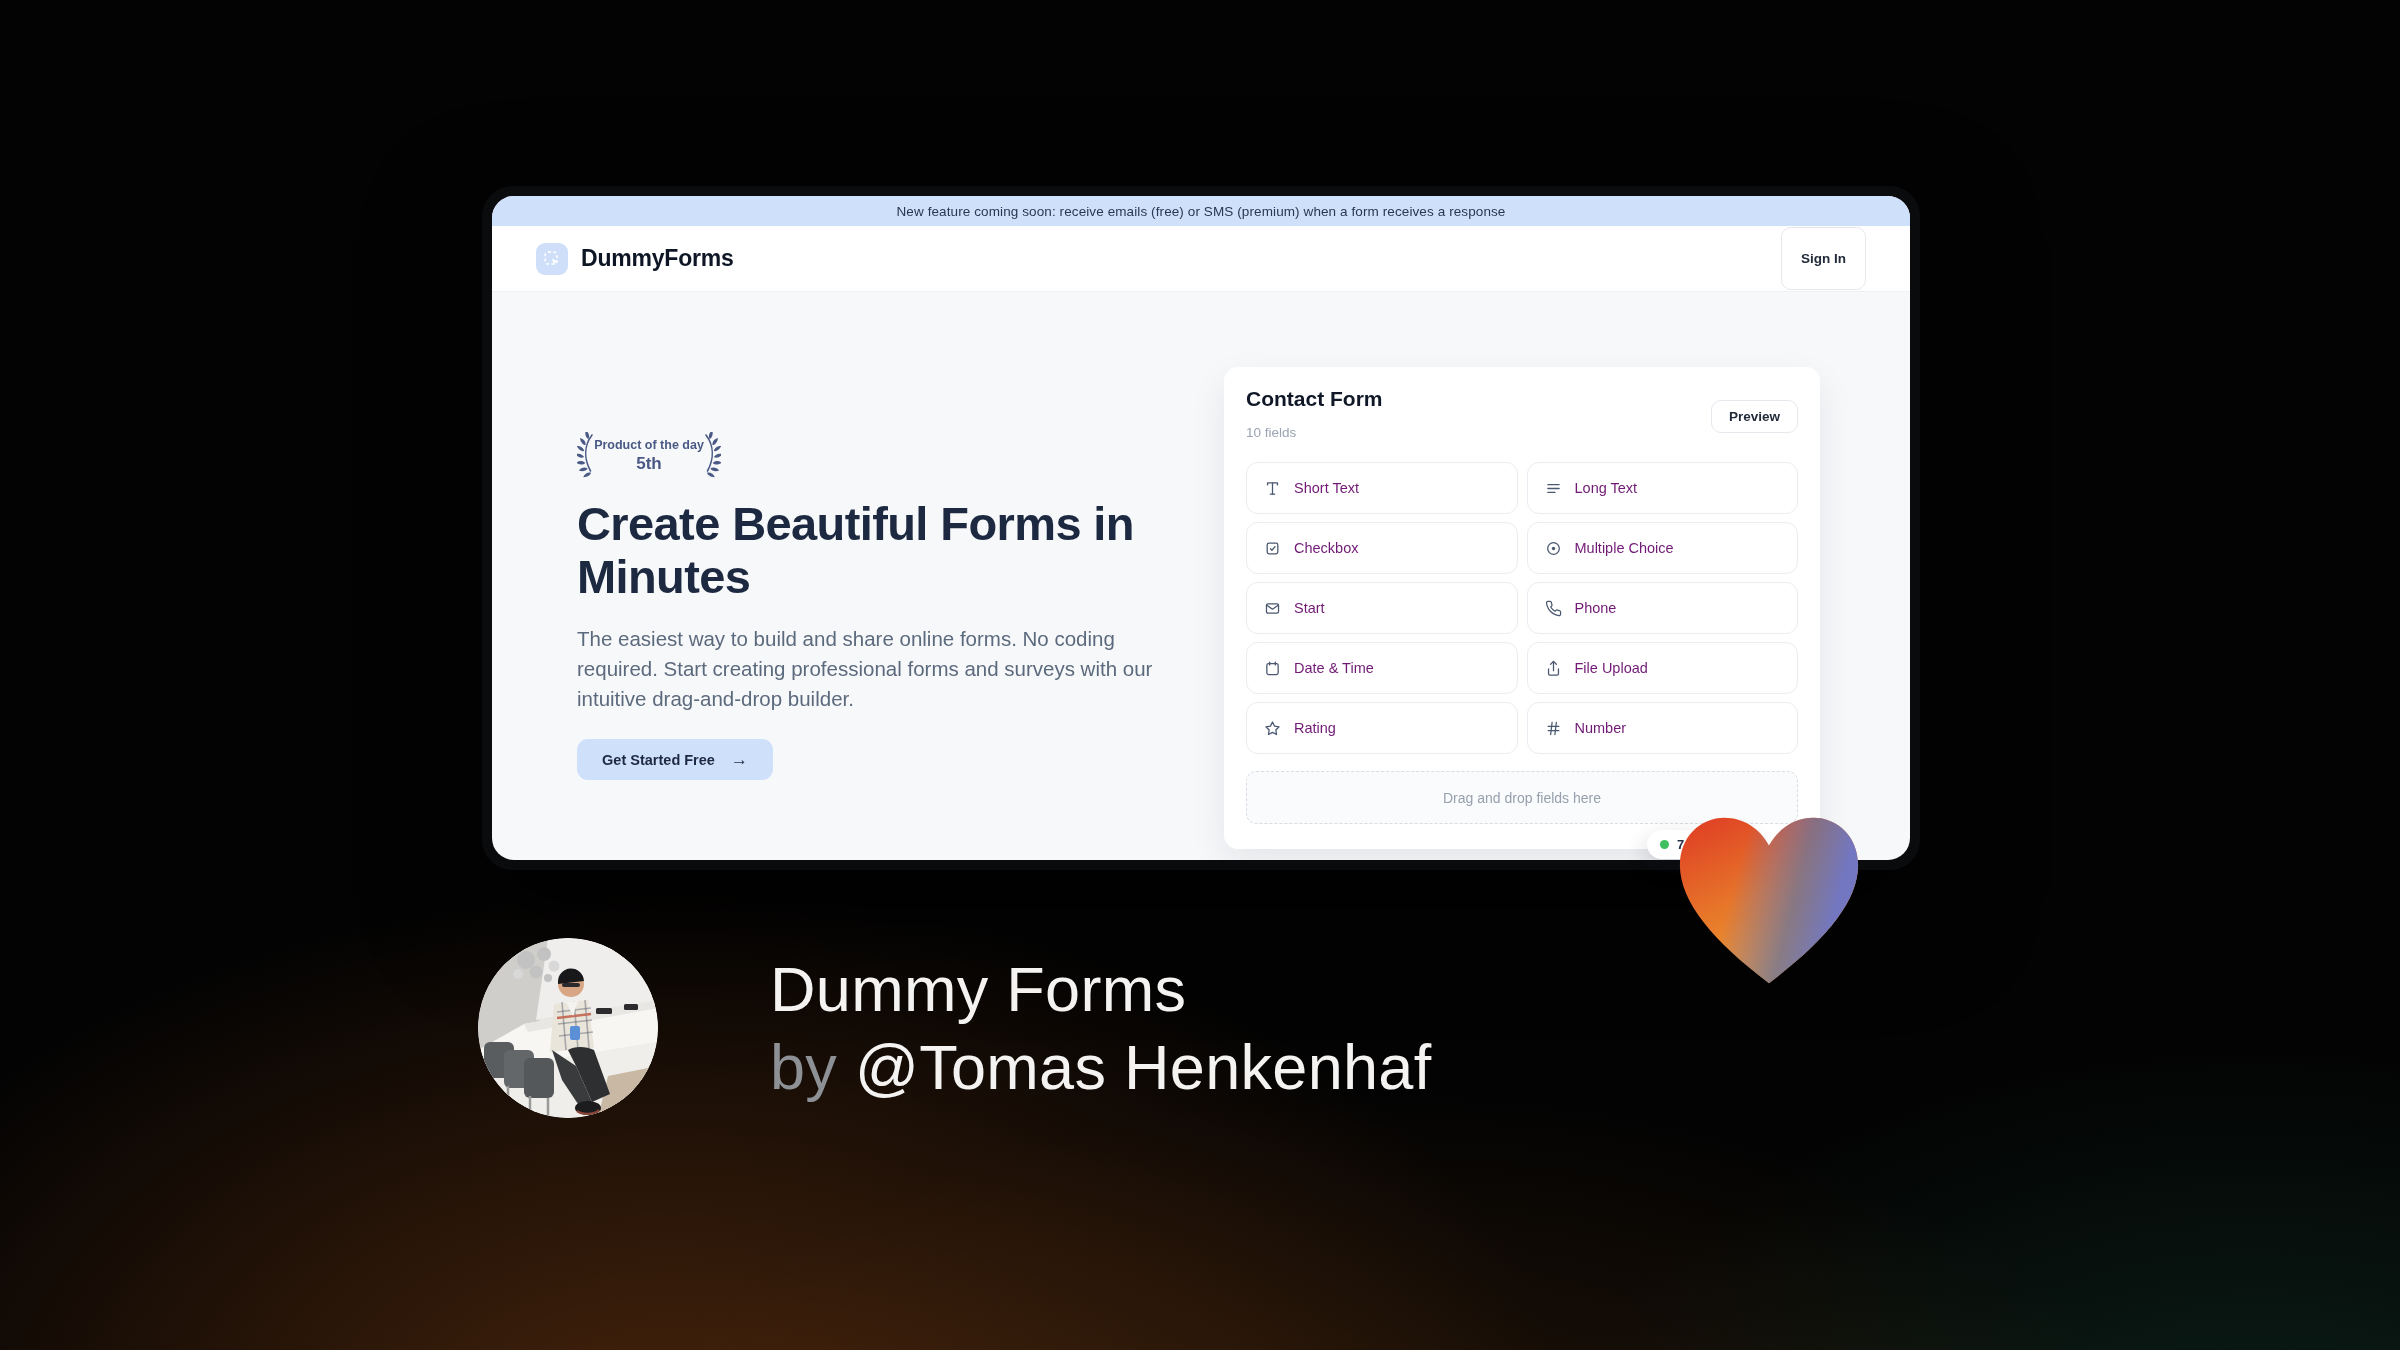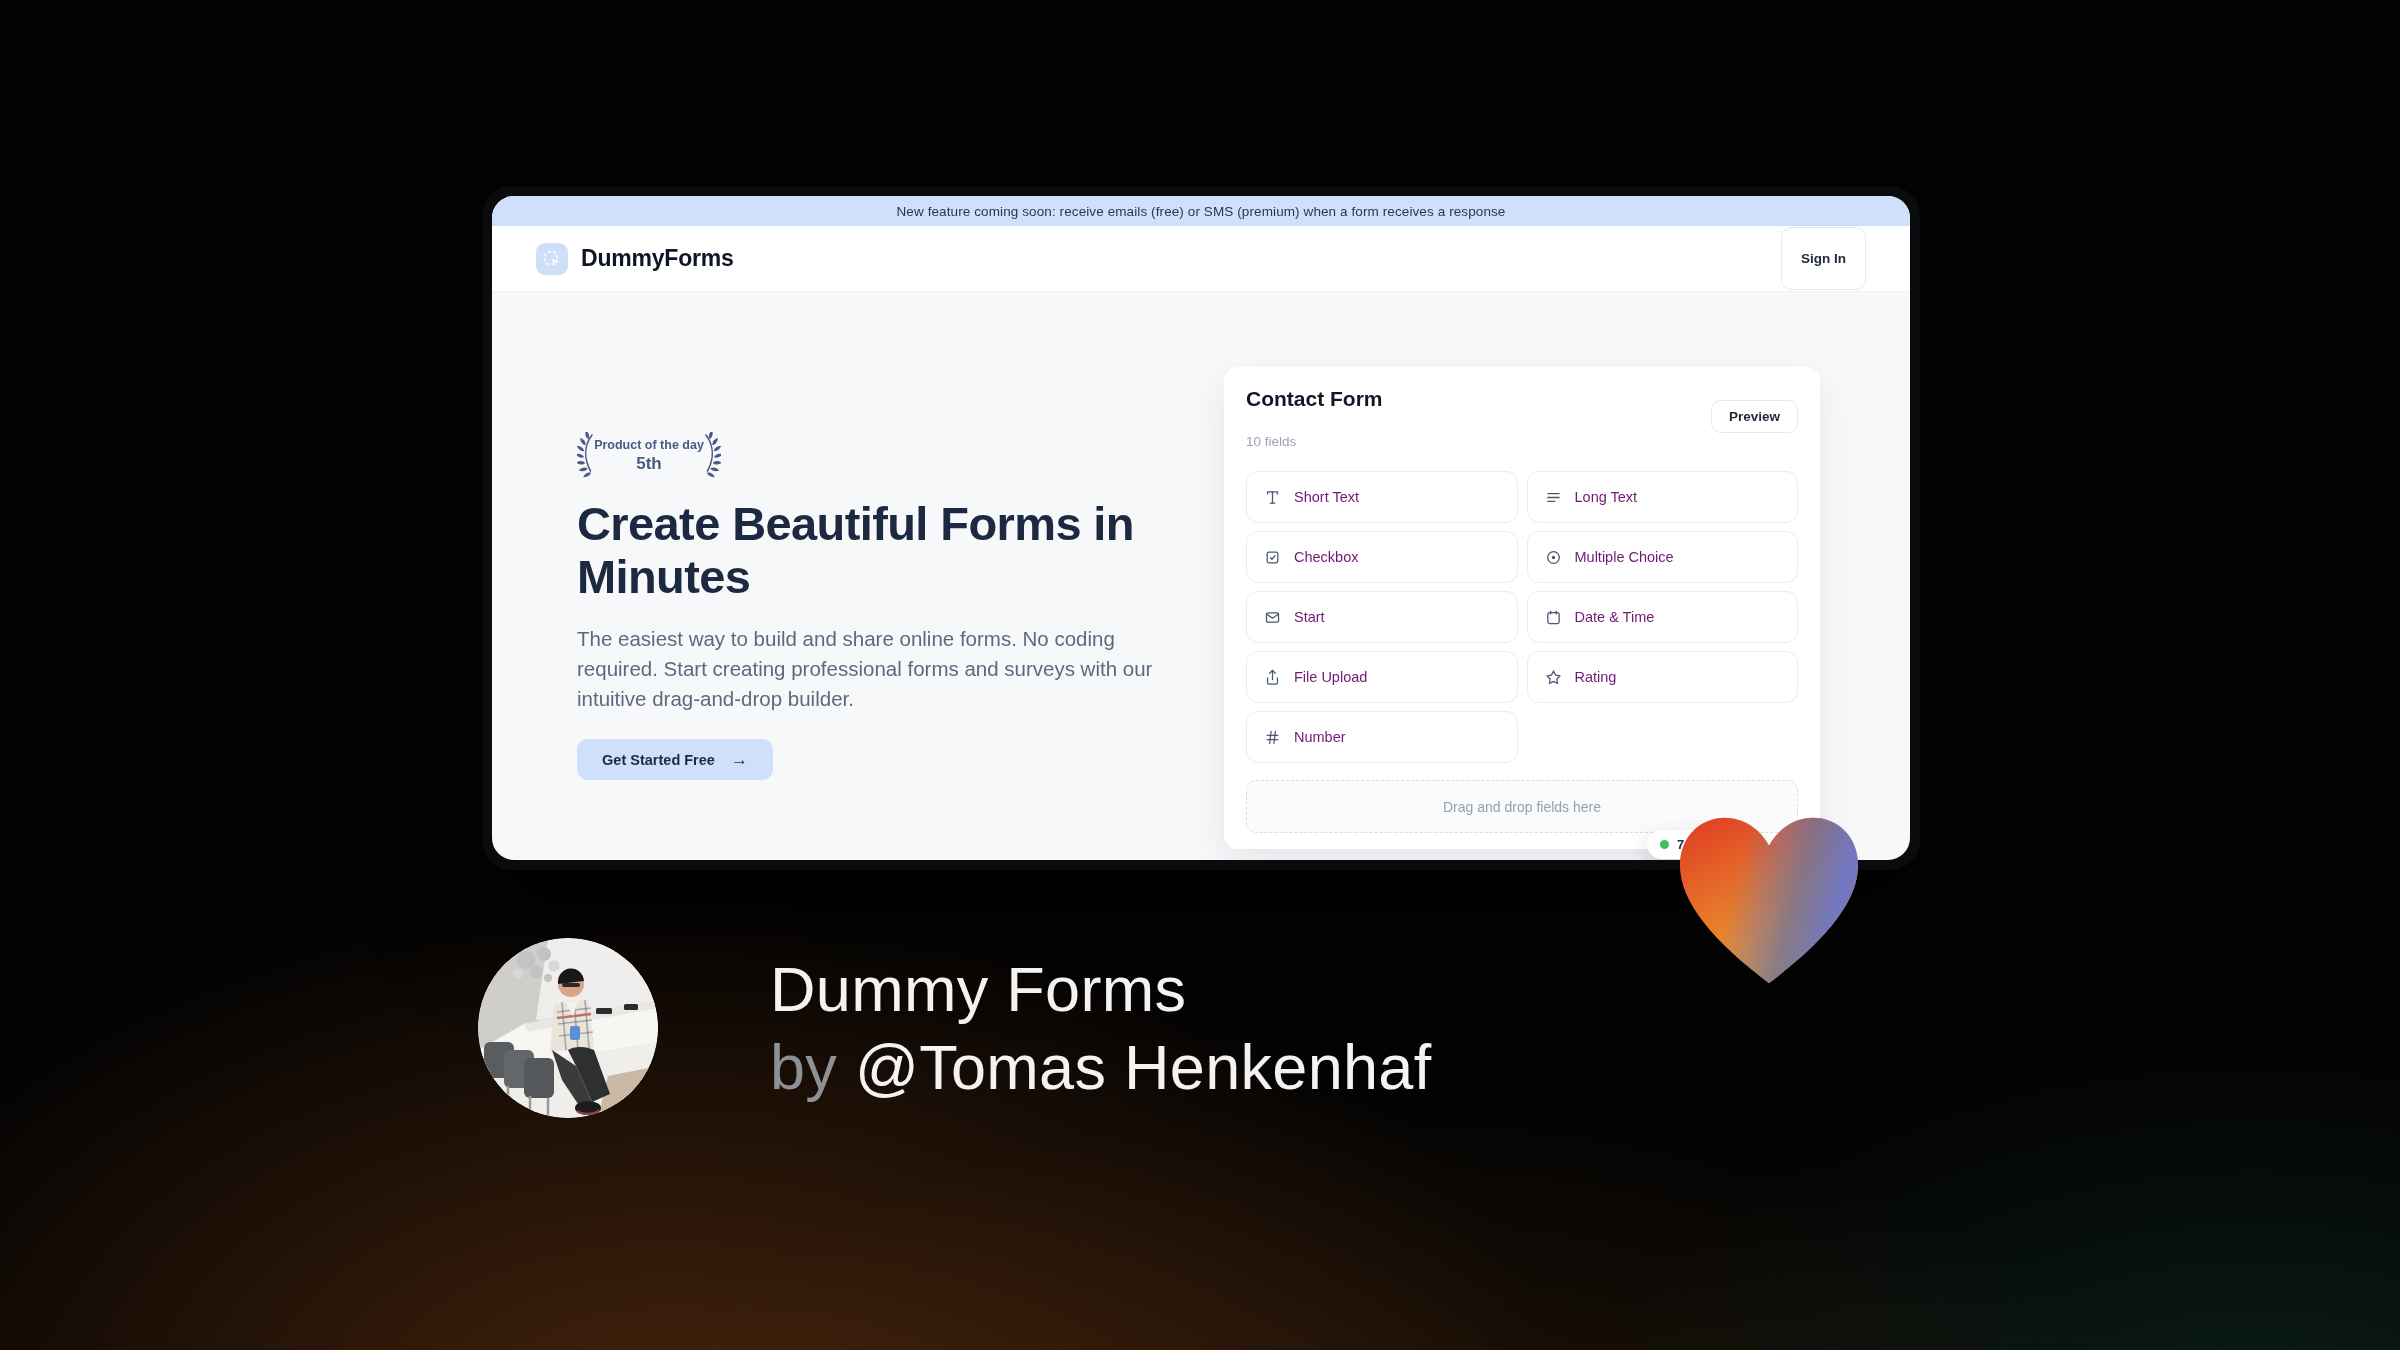--- a/index.html
+++ b/index.html
@@ -58,21 +58,21 @@
   }
   .cta .arrow{font-size:17px;font-weight:400;}
   
   .card{
     position:absolute;left:732px;top:75px;width:596px;height:482px;box-sizing:border-box;
     background:#fff;border-radius:14px;box-shadow:0 14px 36px rgba(15,23,42,.08);
     padding:20px 22px;
   }
   .card-head{display:flex;align-items:flex-start;justify-content:space-between;}
   .card-title{font-size:21px;font-weight:700;color:#101828;}
-  .card-sub{margin-top:23px;font-size:13.5px;color:#9aa3b2;}
+  .card-sub{margin-top:14px;font-size:13.5px;color:#9aa3b2;}
   .preview{
     background:#fff;border:1px solid #e6e8ee;border-radius:10px;padding:8px 17px;
     font-size:13.5px;font-weight:600;color:#1f2937;cursor:pointer;font-family:inherit;margin-top:13px;
   }
   .fields{margin-top:22px;display:grid;grid-template-columns:1fr 1fr;gap:8px 9px;}
   .field{
     height:52px;box-sizing:border-box;background:#fff;border:1px solid #e9ecf1;border-radius:12px;
     display:flex;align-items:center;gap:13px;padding-left:17px;cursor:grab;
   }
   .field .ficon{display:flex;color:#4a5870;}
@@ -210,20 +210,28 @@
             <div class="field">
               <span class="ficon">
                 <svg width="17" height="17" viewBox="0 0 24 24" fill="none" stroke="currentColor" stroke-width="1.8" stroke-linecap="round" stroke-linejoin="round">
                     <rect x="3.5" y="5.5" width="17" height="13" rx="2"></rect>
                     <path d="M4 7.5l8 5.5 8-5.5"></path>
                   </svg>
               </span>
               <span class="flabel">Start</span>
             </div>
 
+            <div class="field">
+              <span class="ficon">
+                <svg width="17" height="17" viewBox="0 0 24 24" fill="none" stroke="currentColor" stroke-width="1.8" stroke-linecap="round" stroke-linejoin="round">
+                    <path d="M22 16.92v3a2 2 0 0 1-2.18 2 19.79 19.79 0 0 1-8.63-3.07 19.5 19.5 0 0 1-6-6A19.79 19.79 0 0 1 2.08 4.18 2 2 0 0 1 4.06 2h3a2 2 0 0 1 2 1.72c.13.96.36 1.9.7 2.81a2 2 0 0 1-.45 2.11L8.09 9.91a16 16 0 0 0 6 6l1.27-1.27a2 2 0 0 1 2.11-.45c.91.34 1.85.57 2.81.7A2 2 0 0 1 22 16.92z"></path>
+                  </svg>
+              </span>
+              <span class="flabel">Phone</span>
+            </div>
 
             <div class="field">
               <span class="ficon">
                 <svg width="17" height="17" viewBox="0 0 24 24" fill="none" stroke="currentColor" stroke-width="1.8" stroke-linecap="round" stroke-linejoin="round">
                     <rect x="4" y="5" width="16" height="15.5" rx="2.5"></rect>
                     <path d="M8 3v4"></path>
                     <path d="M16 3v4"></path>
                   </svg>
               </span>
               <span class="flabel">Date &amp; Time</span>

